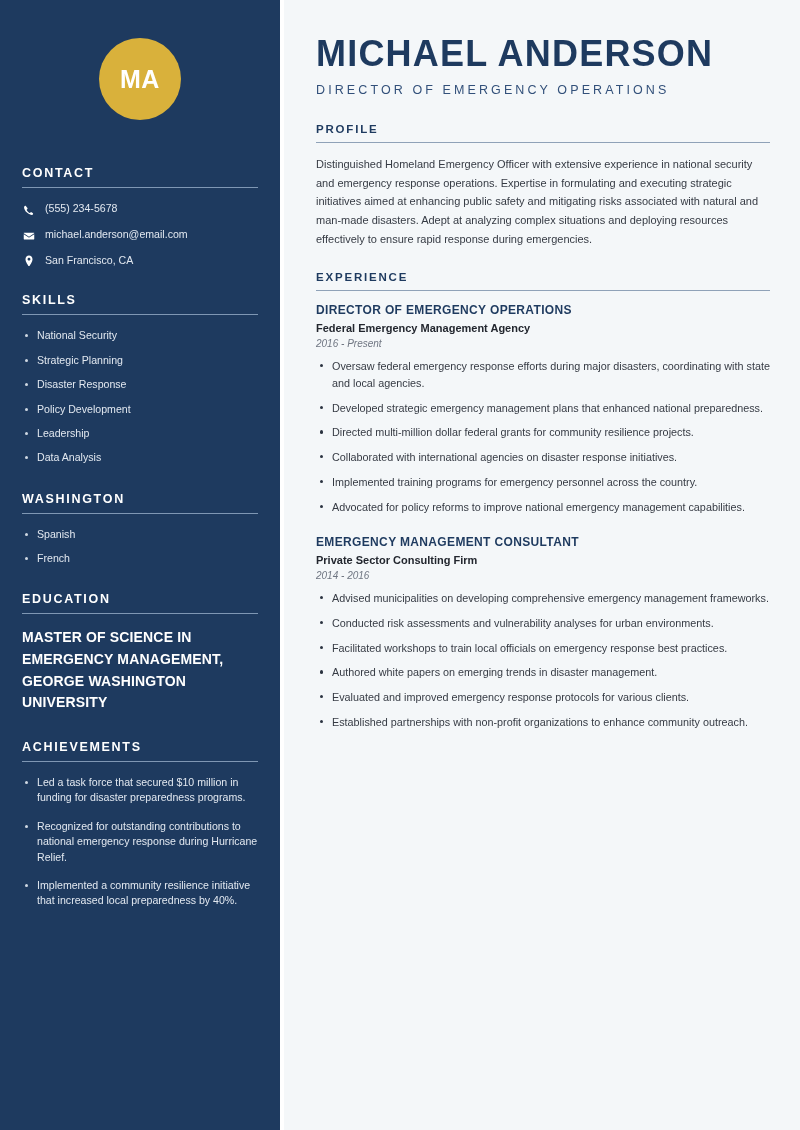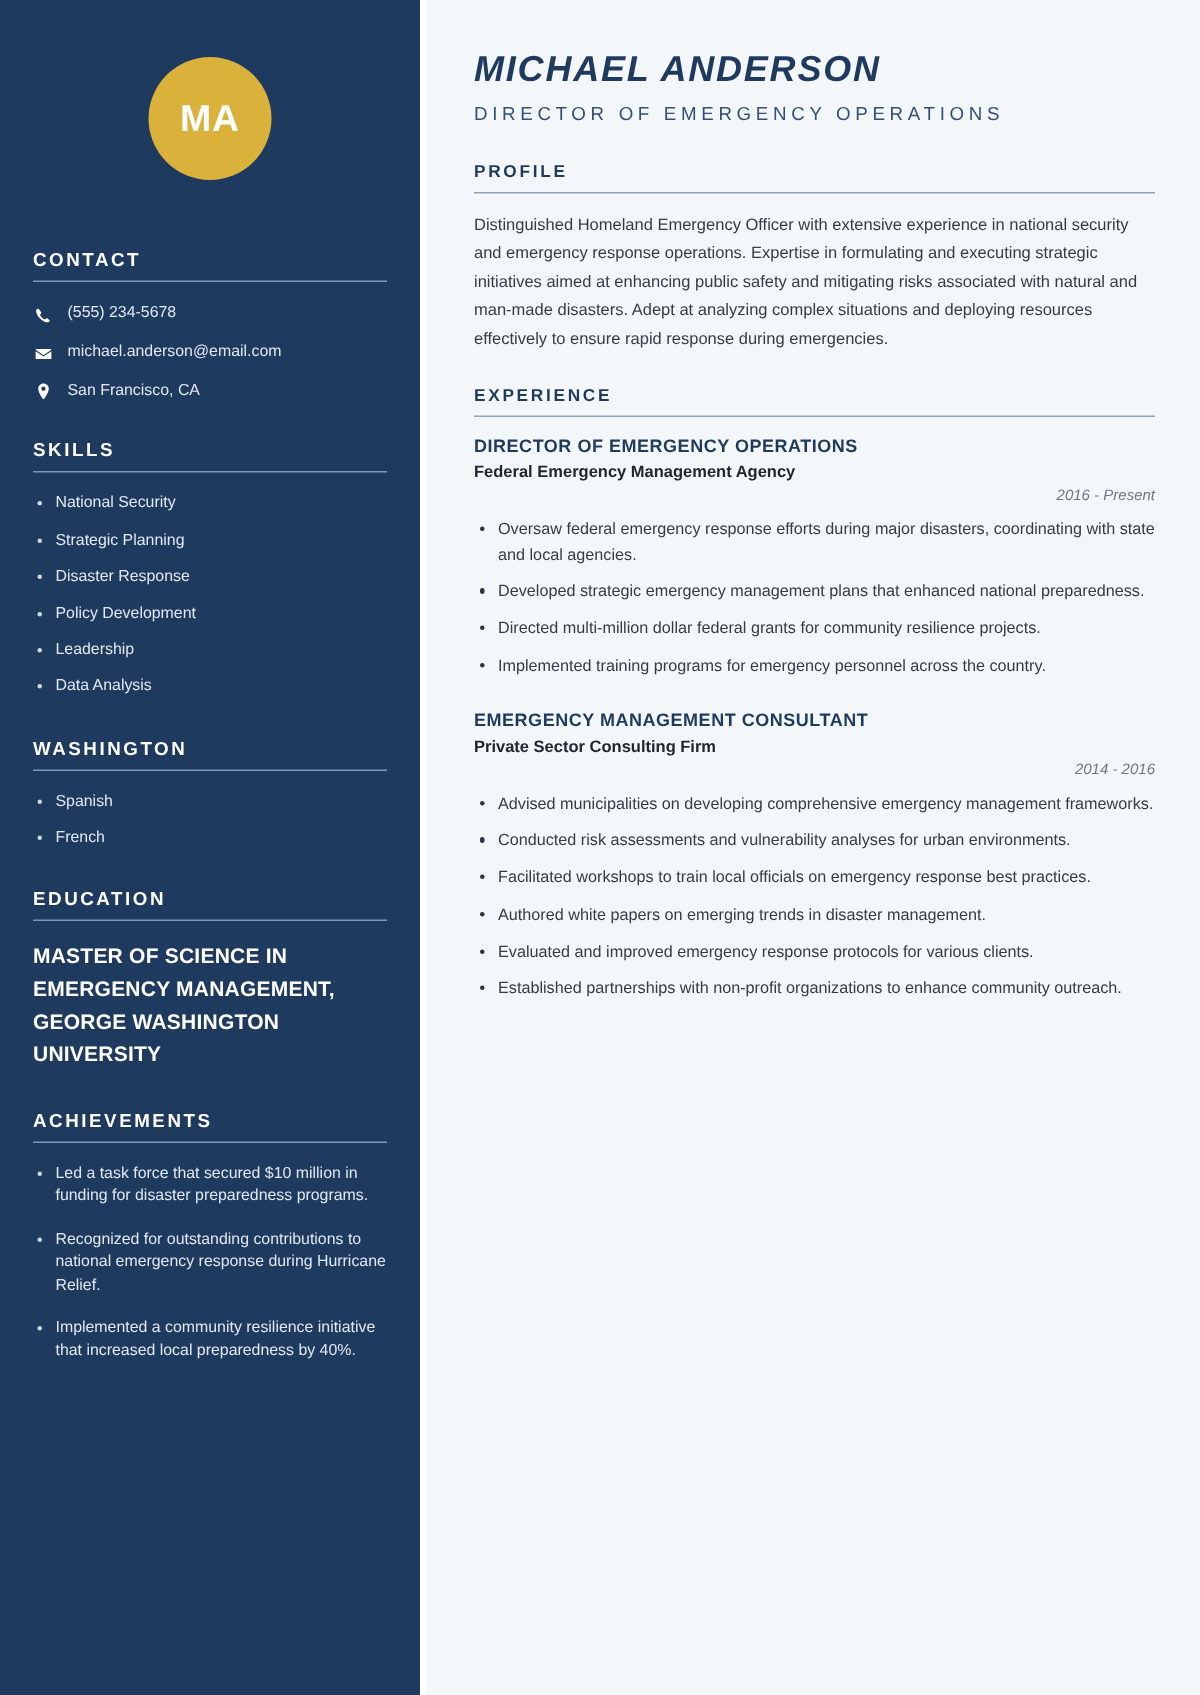--- a/index.html
+++ b/index.html
@@ -123,26 +123,25 @@
 
   
   .main {
     flex: 1;
     background: #f4f7f9;
     padding: 34px 30px 0 32px;
     border-left: 4px solid #ffffff;
   }
 
   .name {
-    font-size: 24px;
+    font-size: 36px;
     font-weight: bold;
     color: #1e3a5f;
     letter-spacing: 1.2px;
     line-height: 1.1;
-    font-style: italic;
   }
 
   .job-title-top {
     font-size: 12.5px;
     color: #32507a;
     letter-spacing: 3.1px;
     margin-top: 9px;
     margin-bottom: 26px;
   }
 
@@ -183,21 +182,20 @@
     font-weight: bold;
     color: #22262e;
     margin-bottom: 4px;
   }
 
   .exp-dates {
     font-size: 10px;
     font-style: italic;
     color: #6f7682;
     margin-bottom: 9px;
-    text-align: right;
   }
 
   .exp-list { list-style: none; }
 
   .exp-list li {
     position: relative;
     font-size: 10.8px;
     color: #363b44;
     line-height: 1.55;
     padding-left: 16px;
@@ -314,21 +312,23 @@
       <div class="main-rule"></div>
 
       <div class="exp-entry">
         <div class="exp-role">DIRECTOR OF EMERGENCY OPERATIONS</div>
         <div class="exp-company">Federal Emergency Management Agency</div>
         <div class="exp-dates">2016 - Present</div>
         <ul class="exp-list">
           <li>Oversaw federal emergency response efforts during major disasters, coordinating with state and local agencies.</li>
           <li>Developed strategic emergency management plans that enhanced national preparedness.</li>
           <li>Directed multi-million dollar federal grants for community resilience projects.</li>
+          <li>Collaborated with international agencies on disaster response initiatives.</li>
           <li>Implemented training programs for emergency personnel across the country.</li>
+          <li>Advocated for policy reforms to improve national emergency management capabilities.</li>
         </ul>
       </div>
 
       <div class="exp-entry">
         <div class="exp-role">EMERGENCY MANAGEMENT CONSULTANT</div>
         <div class="exp-company">Private Sector Consulting Firm</div>
         <div class="exp-dates">2014 - 2016</div>
         <ul class="exp-list">
           <li>Advised municipalities on developing comprehensive emergency management frameworks.</li>
           <li>Conducted risk assessments and vulnerability analyses for urban environments.</li>

